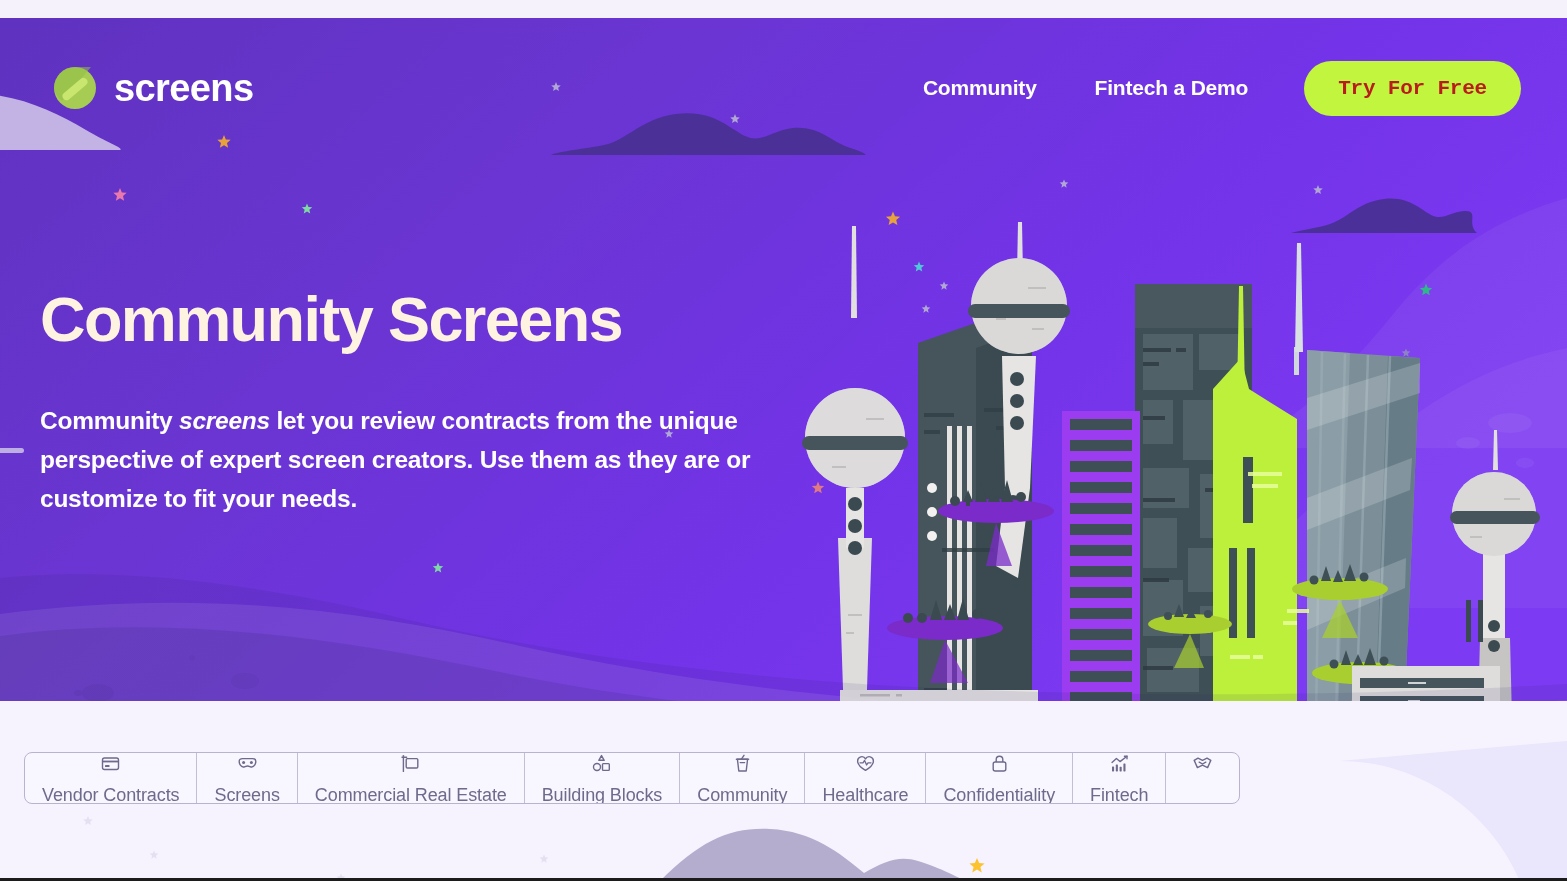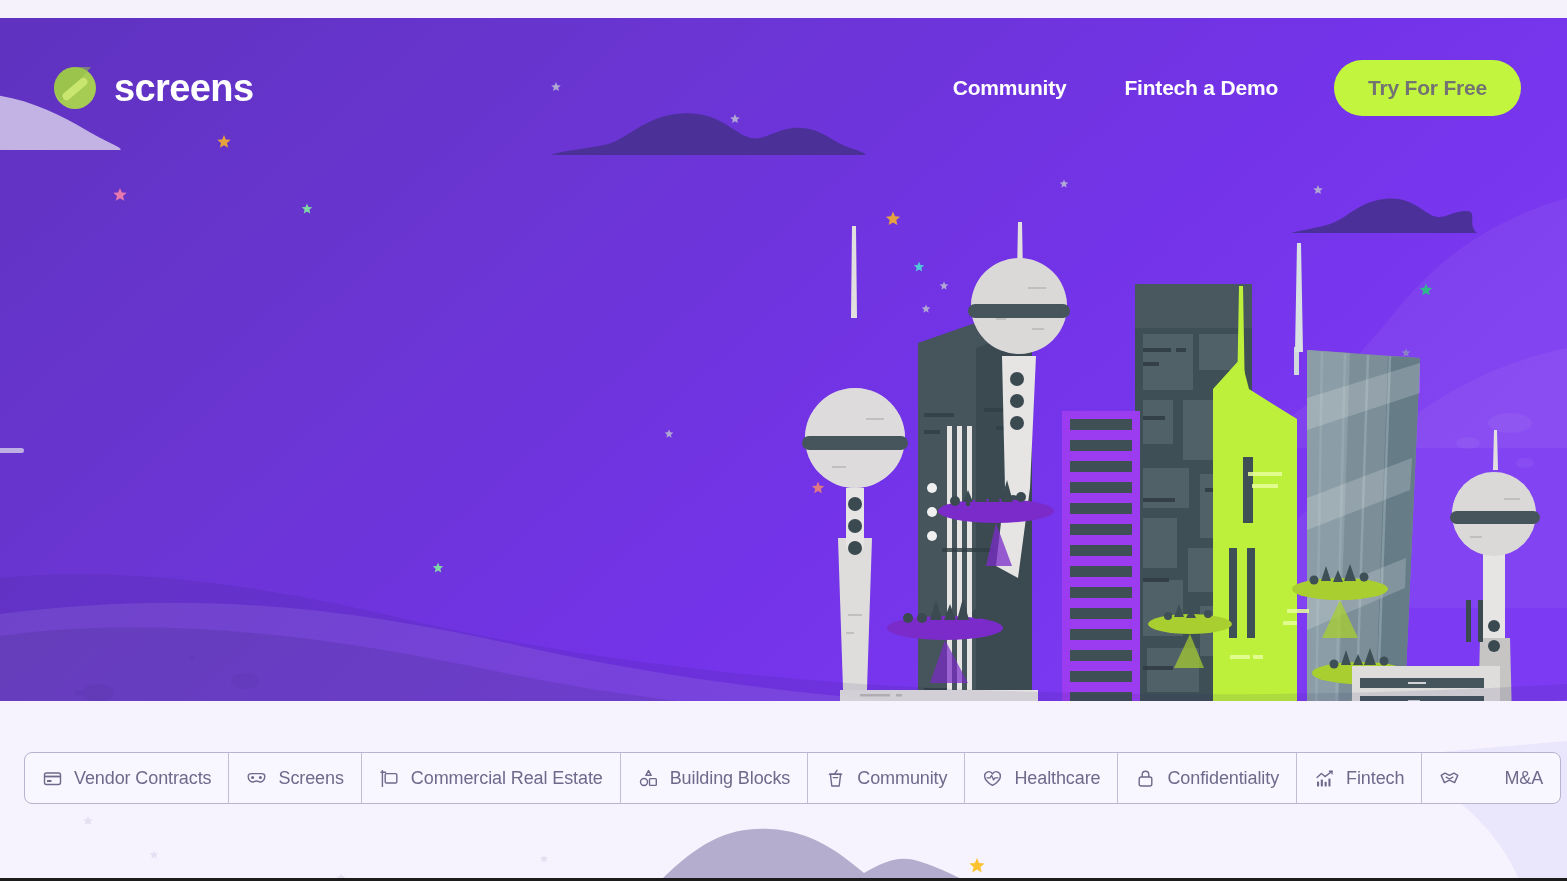--- a/index.html
+++ b/index.html
@@ -38,26 +38,26 @@
   .nav-links { display: flex; align-items: center; gap: 0; }
   .nav-link {
     color: #ffffff; font-size: 21px; font-weight: 700;
     text-decoration: none; letter-spacing: -0.2px;
     padding: 10px 0; margin-left: 58px; cursor: pointer;
     white-space: nowrap;
   }
   .cta-btn {
     margin-left: 56px;
     background: #c2f53e;
-    color: #737373;
+    color: #b91c1c;
     font-size: 21px; font-weight: 700; letter-spacing: -0.2px;
     border: none; border-radius: 999px;
     padding: 16px 34px;
     cursor: pointer; white-space: nowrap;
-    font-family: Liberation Sans, sans-serif;
+    font-family: Liberation Mono, monospace;
   }
 
   
   .hero-copy {
     position: absolute; left: 40px; top: 268px;
     width: 780px; z-index: 30;
   }
   .hero-title {
     color: #fdf3e0;
     font-size: 63px; font-weight: 700;
@@ -93,20 +93,21 @@
     background: #f8f6fe;
     z-index: 20;
     overflow: hidden;
   }
   .filter-item {
     display: flex; align-items: center; gap: 11px;
     padding: 0 17px;
     border-right: 1px solid #c3bdd6;
     cursor: pointer;
     white-space: nowrap;
+    flex-direction: column;
   }
   .filter-item:last-child { border-right: none; gap: 44px; }
   .filter-label {
     color: #6e6a8c; font-size: 18px; font-weight: 400;
     letter-spacing: -0.1px;
   }
   .fi-icon { width: 21px; height: 21px; flex: none; display: block; color: #6e6a8c; }
   .fi-icon svg { width: 21px; height: 21px; display: block; }
 </style>
 </head>
@@ -417,20 +418,26 @@
 
       <div class="nav-spacer"></div>
 
       <div class="nav-links">
         <a class="nav-link" href="#">Community</a>
         <a class="nav-link" href="#">Fintech a Demo</a>
         <button class="cta-btn">Try For Free</button>
       </div>
     </nav>
 
+    <div class="hero-copy">
+      <h1 class="hero-title">Community Screens</h1>
+      <p class="hero-sub">
+        <span>Community </span><em>screens</em><span> let you review contracts from the unique perspective of expert screen creators. Use them as they are or customize to fit your needs.</span>
+      </p>
+    </div>
   </section>
 
   <section class="lower">
     <svg class="lower-svg" viewBox="0 0 1567 180" preserveAspectRatio="none">
       <rect x="0" y="0" width="1567" height="180" fill="#f6f3fe"></rect>
       <path d="M1340 60 C1420 60 1490 110 1520 180 L1567 180 L1567 40 Z" fill="#e8e3fa" opacity="0.85"></path>
       <path d="M660 180 C700 140 730 126 770 128 C812 130 840 152 864 172 C884 160 900 154 918 160 C944 168 956 176 966 180 Z" fill="#a8a0c4" opacity="0.85"></path>
       <g id="lower-stars">
           <path d="M88.00 115.00 L89.32 118.18 L92.76 118.45 L90.14 120.70 L90.94 124.05 L88.00 122.25 L85.06 124.05 L85.86 120.70 L83.24 118.45 L86.68 118.18 Z" fill="#e4e0f2"></path>
           <path d="M154.00 149.50 L155.19 152.36 L158.28 152.61 L155.93 154.63 L156.65 157.64 L154.00 156.03 L151.35 157.64 L152.07 154.63 L149.72 152.61 L152.81 152.36 Z" fill="#e4e0f2"></path>

